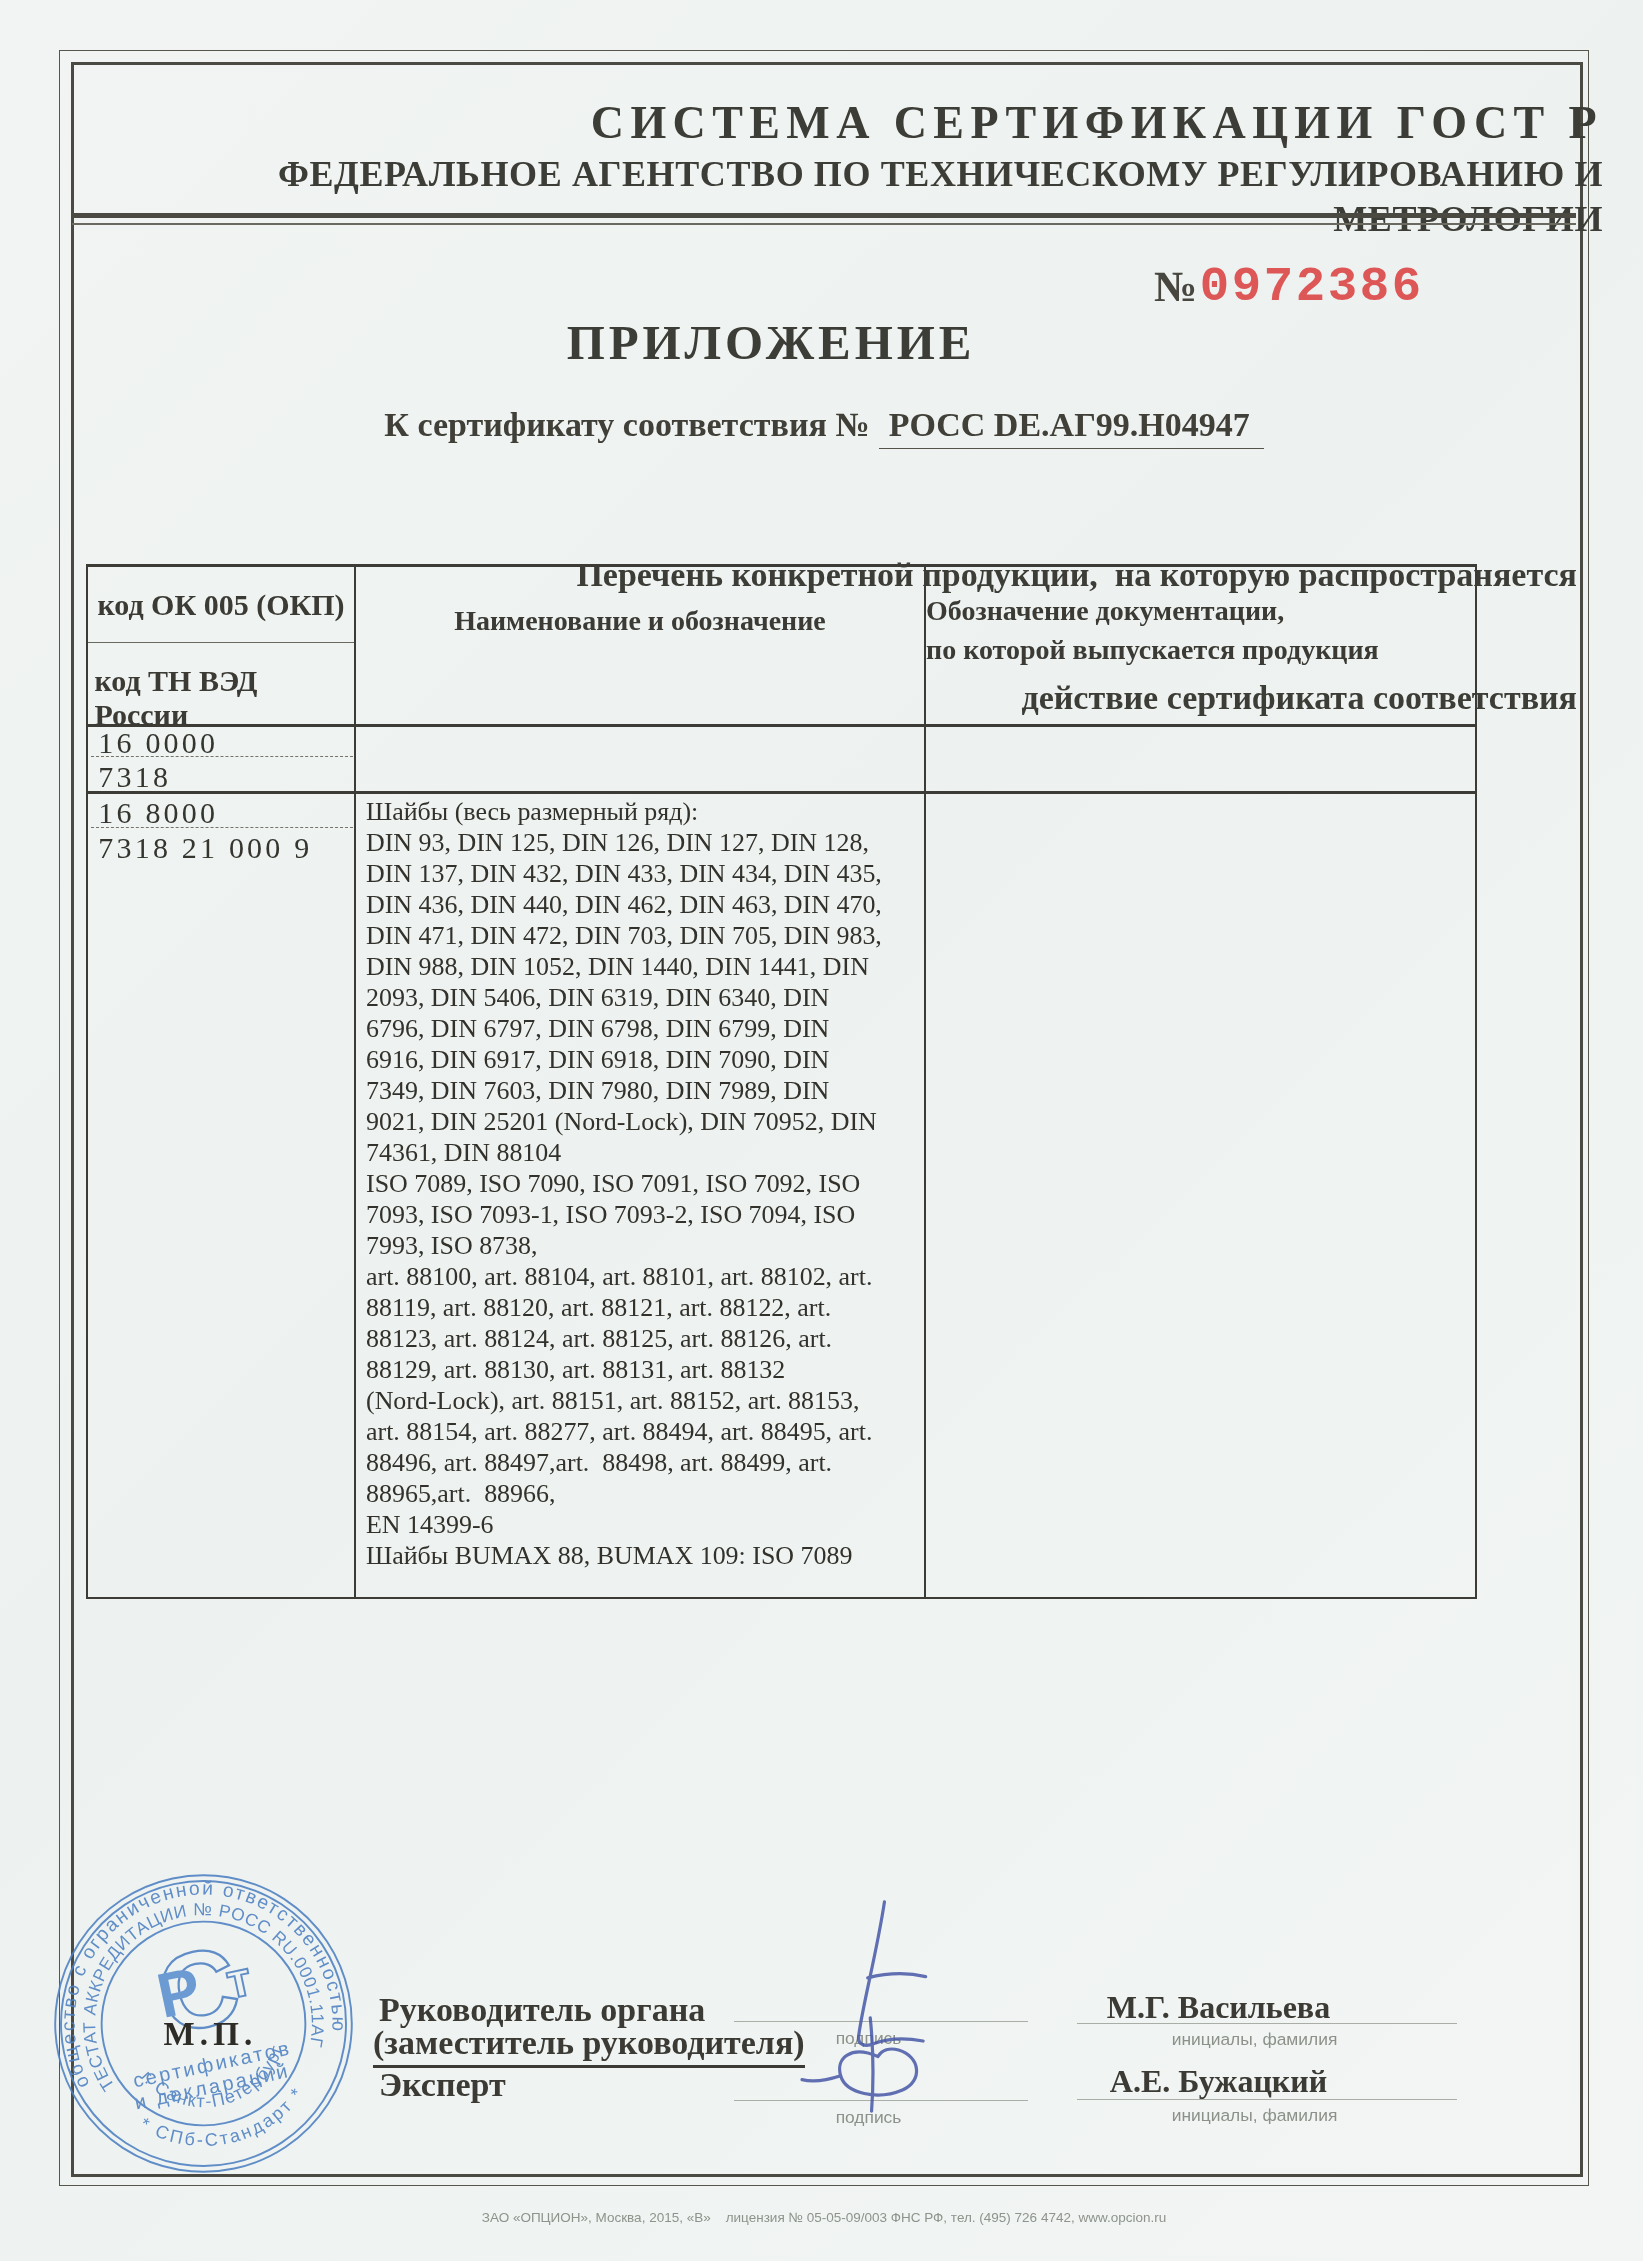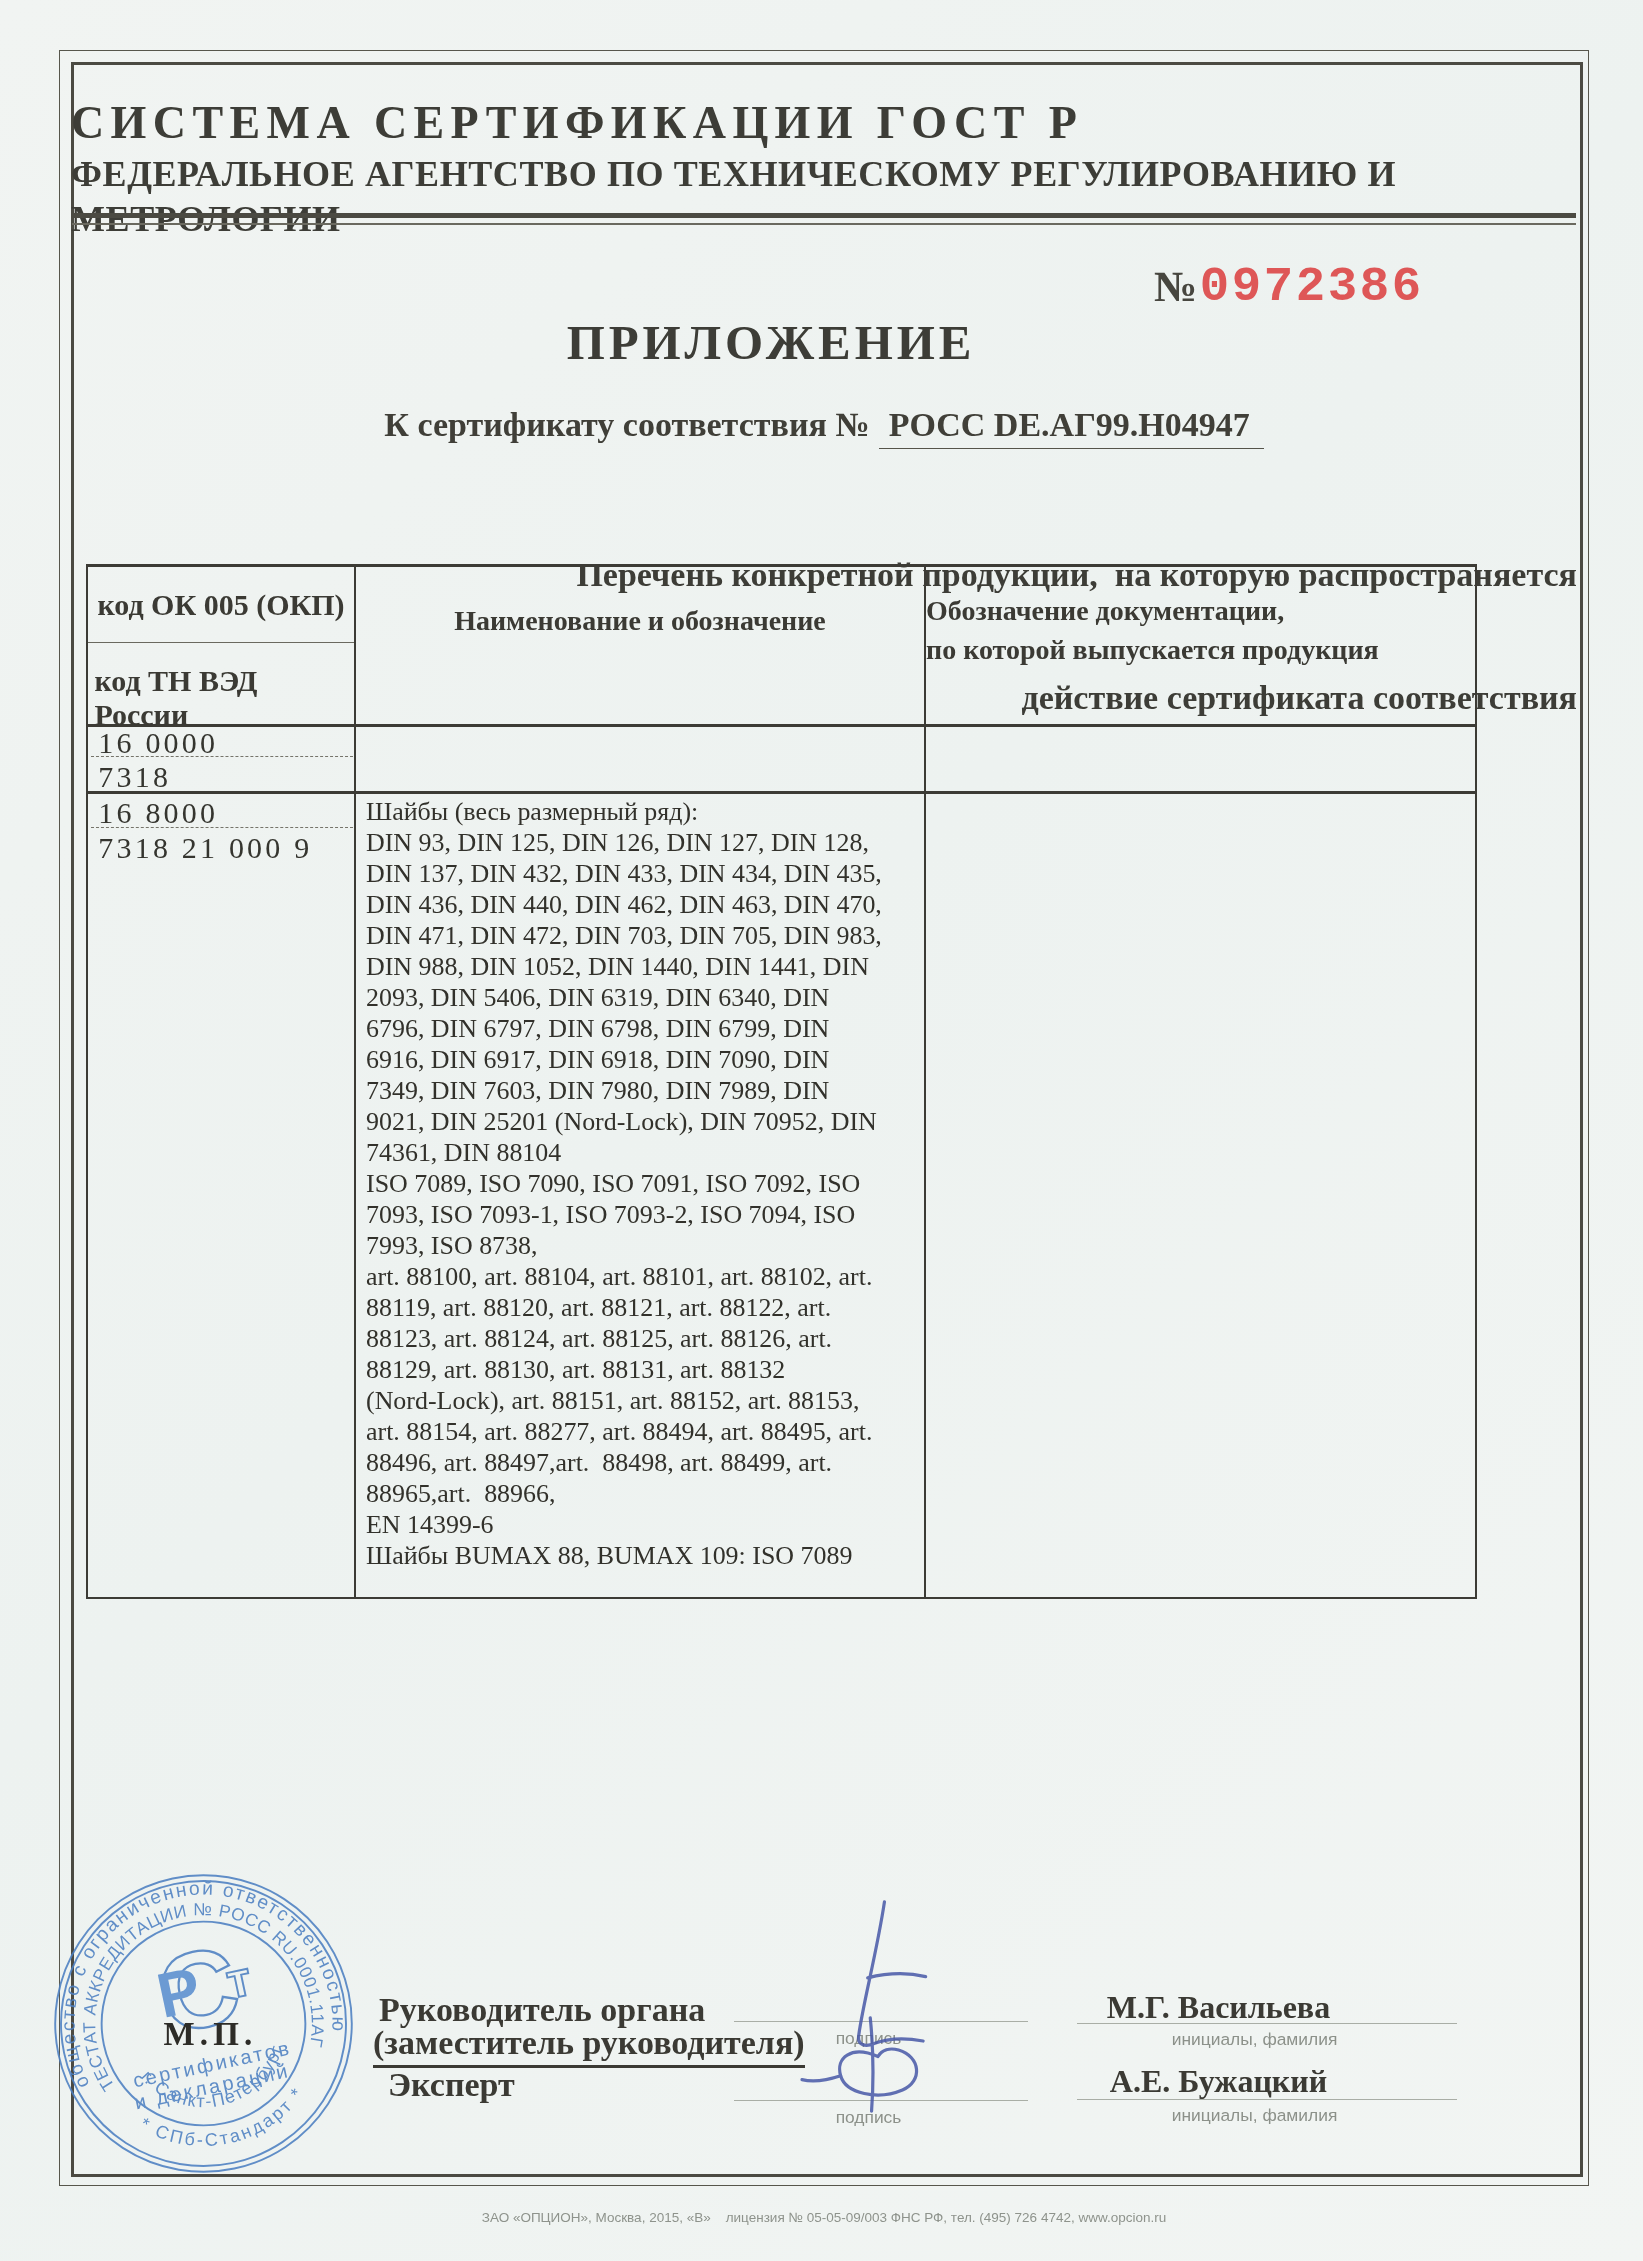--- a/index.html
+++ b/index.html
@@ -16,21 +16,21 @@
   
   .frame-outer{
     position:absolute;left:59px;top:50px;width:1528px;height:2134px;
     border:1.9px solid #57564c;
   }
   .frame-inner{
     position:absolute;left:71px;top:62px;width:1506px;height:2109px;
     border:3.2px solid #4b4a42;
   }
   
-  .header-block{position:absolute;left:71px;top:94px;width:1506px;text-align:left;}
+  .header-block{position:absolute;left:71px;top:94px;width:1506px;text-align:right;padding-left:26px;}
   .sys-title{
     font-size:46px;font-weight:bold;letter-spacing:6.4px;line-height:58px;color:#3d3d37;
   }
   .agency-title{
     font-size:36px;font-weight:bold;letter-spacing:0.6px;line-height:45px;margin-top:0px;color:#3d3d37;
   }
   .header-rule-thick{position:absolute;left:72px;top:213px;width:1504px;height:4.5px;background:#4b4a42;}
   .header-rule-thin{position:absolute;left:72px;top:223px;width:1504px;height:1.9px;background:#6a695f;}
 
   
@@ -86,21 +86,21 @@
   .r2-tnved{top:264px;}
   .product-lines{position:absolute;left:278px;top:229px;width:554px;overflow:hidden;}
   .product-line{
     font-size:26px;line-height:31px;white-space:pre;color:#32312b;
   }
 
   
   .sig-label{position:absolute;font-size:34px;font-weight:bold;color:#3b3a34;white-space:nowrap;}
   .lbl-head1{left:379px;top:1991px;}
   .lbl-head2{left:373px;top:2024px;border-bottom:3.9px solid #3b3a34;padding-bottom:3.2px;}
-  .lbl-expert{left:379px;top:2066px;margin-left:9px;}
+  .lbl-expert{left:379px;top:2066px;}
   .sig-line{position:absolute;height:1.3px;background:#a9aea6;}
   .sig-line-1{left:734px;top:2021px;width:294px;}
   .sig-line-2{left:734px;top:2100px;width:294px;}
   .name-line-1{left:1077px;top:2023px;width:380px;}
   .name-line-2{left:1077px;top:2099px;width:380px;}
   .sig-caption{
     position:absolute;font-family:"Liberation Sans","DejaVu Sans",sans-serif;
     font-size:17.4px;color:#8c918a;text-align:center;
   }
   .cap-sign-1{left:804px;top:2028px;width:129px;}

